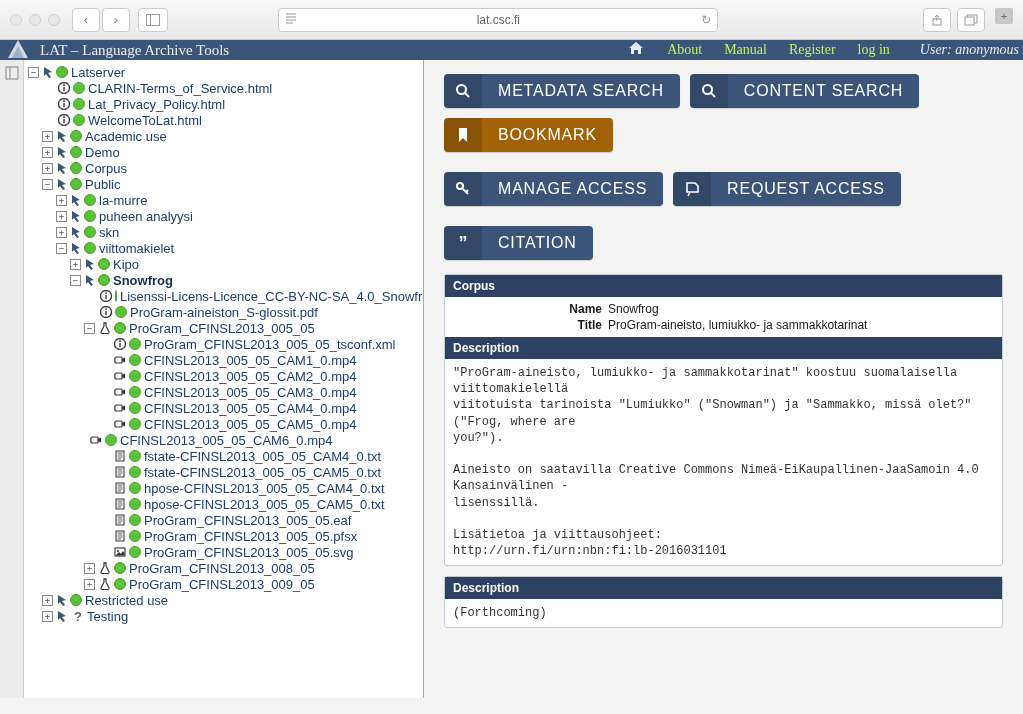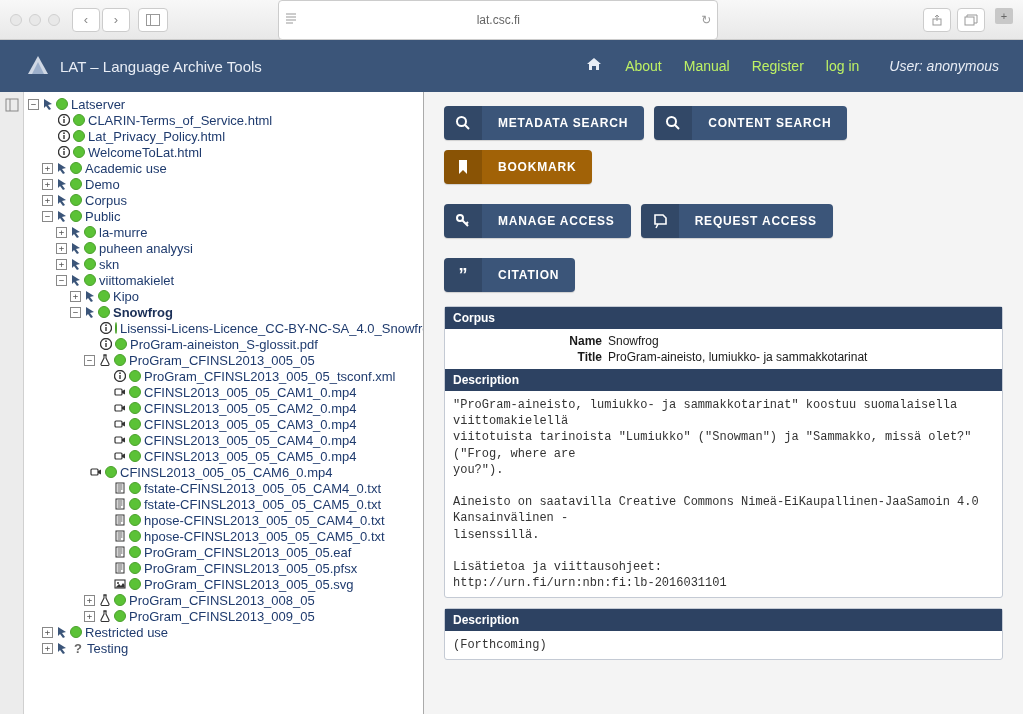--- a/index.html
+++ b/index.html
@@ -5,28 +5,28 @@
 * { margin: 0; padding: 0; box-sizing: border-box; }
 body { font-family: -apple-system, "Helvetica Neue", Arial, sans-serif; font-size: 13px; background: #f4f4f4; overflow: hidden; }
 
 
 .browser-chrome { height: 40px; background: linear-gradient(#f8f8f8, #e8e8e8); border-bottom: 1px solid #ccc; display: flex; align-items: center; padding: 0 10px; }
 .traffic-lights { display: flex; gap: 7px; margin-right: 12px; }
 .tlight { width: 12px; height: 12px; border-radius: 50%; background: #e8e8e8; border: 1px solid #d0d0d0; }
 .nav-btns { display: flex; gap: 2px; margin-right: 8px; }
 .chrome-btn { width: 28px; height: 24px; border: 1px solid #ccc; border-radius: 4px; background: #fff; display: flex; align-items: center; justify-content: center; color: #888; font-size: 13px; }
 .tabbar-btn { width: 30px; height: 24px; border: 1px solid #ccc; border-radius: 4px; background: #fff; margin-right: 8px; display: flex; align-items: center; justify-content: center; color: #888; }
-.urlbar { flex: 1; max-width: 440px; margin: 0 auto; height: 40px; background: #fff; border: 1px solid #ccc; border-radius: 4px; display: flex; align-items: center; justify-content: center; color: #666; font-size: 12px; position: relative; }
+.urlbar { flex: 1; max-width: 440px; margin: 0 auto; height: 24px; background: #fff; border: 1px solid #ccc; border-radius: 4px; display: flex; align-items: center; justify-content: center; color: #666; font-size: 12px; position: relative; }
 .url-icon-left { position: absolute; left: 6px; color: #999; }
 .url-reload { position: absolute; right: 6px; color: #999; }
 .chrome-right { display: flex; gap: 6px; margin-left: auto; }
 .plus-tab { width: 18px; height: 16px; background: #c8c8c8; border-radius: 2px; display: flex; align-items: center; justify-content: center; color: #666; font-size: 11px; margin-left: 4px; }
 
 
-.header { height: 52px; background: #3b5579; display: flex; align-items: center; padding: 0 24px; color: #fff; }
+.header { height: 20px; background: #3b5579; display: flex; align-items: center; padding: 0 4px; color: #fff; font-family: Liberation Serif, serif; }
 .logo { width: 28px; height: 28px; display: flex; align-items: center; justify-content: center; margin-right: 8px; }
 .brand { font-weight: 500; font-size: 15px; color: #e8edf5; }
 .nav-spacer { flex: 1; }
 .nav-link { margin-left: 22px; color: #bef264; font-size: 14px; cursor: pointer; }
 .nav-link.home-icon { font-size: 16px; }
 .user-label { margin-left: 30px; font-style: italic; color: #e8edf5; font-size: 14px; }
 
 
 .main { display: flex; height: calc(100vh - 76px); }
 .tree-pane { width: 400px; background: #fff; border-right: 1px solid #aaa; overflow: auto; padding: 4px 0 10px 0; }
@@ -46,21 +46,21 @@
 .ficn { width: 12px; height: 12px; display: inline-flex; align-items: center; justify-content: center; margin: 0 2px; color: #333; }
 .ficn svg { width: 12px; height: 12px; }
 .label { color: #1f3b6e; cursor: default; }
 .label.bold { font-weight: 600; color: #1a2f57; }
 .qmark { display: inline-block; width: 12px; text-align: center; color: #666; font-weight: bold; margin: 0 3px; }
 
 
 .actions { display: flex; flex-wrap: wrap; gap: 10px; margin-bottom: 14px; }
 .btn { display: flex; align-items: center; background: #3b5579; color: #fff; border-radius: 4px; height: 34px; overflow: hidden; cursor: pointer; box-shadow: 0 1px 1px rgba(0,0,0,0.15); }
 .btn-icon { width: 38px; height: 100%; background: rgba(0,0,0,0.15); display: flex; align-items: center; justify-content: center; font-size: 15px; }
-.btn-label { padding: 0 16px; font-size: 12px; letter-spacing: 0.8px; font-weight: 700; }
+.btn-label { padding: 0 16px; font-size: 16px; letter-spacing: 0.8px; font-weight: 400; }
 .btn.red { background: #a16207; }
 .bookmark-spacer { flex: 1; min-width: 40px; }
 
 
 .panel { background: #fff; border: 1px solid #c4cad4; border-radius: 3px; margin-bottom: 10px; }
 .panel-head { background: #2d4262; color: #fff; padding: 4px 8px; font-size: 12px; font-weight: 600; }
 .panel-body { padding: 4px 8px; }
 .meta-row { display: flex; font-size: 12px; padding: 1px 0; align-items: flex-end; }
 .meta-key { width: 155px; text-align: right; font-weight: 600; padding-right: 6px; color: #1a1a1a; }
 .meta-val { color: #1a1a1a; }

